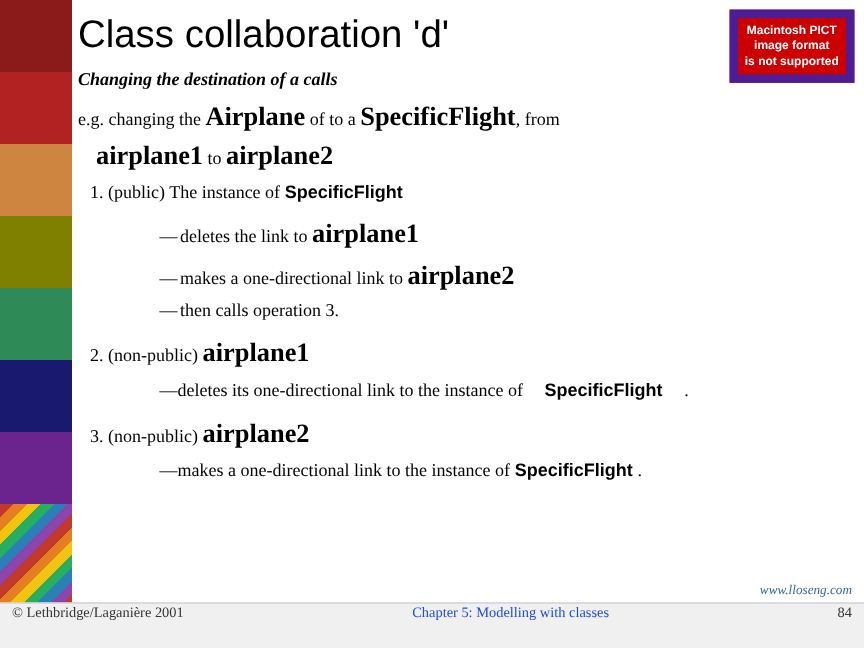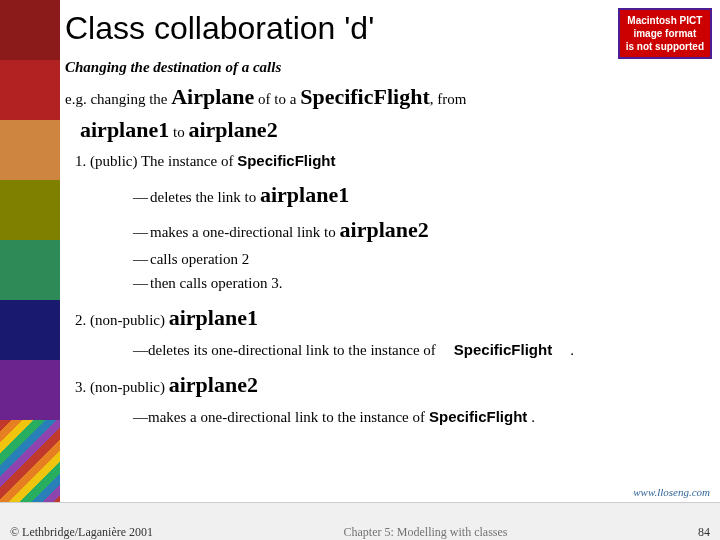--- a/index.html
+++ b/index.html
@@ -100,52 +100,52 @@
 
     .footer {
       position: absolute;
       bottom: 0;
       left: 0;
       right: 0;
       height: 38px;
       background: #f0f0f0;
       border-top: 1px solid #cccccc;
       display: flex;
-      align-items: flex-end;
+      align-items: flex-start;
       justify-content: space-between;
       padding: 0 10px;
       font-size: 12px;
       color: #333;
     }
 
     .footer-left {
       color: #333;
     }
 
     .footer-center {
-      color: #737373;
+      color: #1d4ed8;
     }
 
     .footer-right {
       color: #333;
     }
 
     .watermark {
       position: absolute;
       top: 8px;
       right: 8px;
       background: #cc0000;
       color: white;
       font-size: 10px;
       font-weight: bold;
       padding: 4px 6px;
       font-family: Arial, sans-serif;
       text-align: center;
       line-height: 1.3;
-      border: 2px solid #4c1d95;
+      border: 7px solid #4c1d95;
     }
 
     .www-text {
       position: absolute;
       bottom: 42px;
       right: 10px;
       font-size: 11px;
       color: #336699;
       font-style: italic;
     }
@@ -201,23 +201,20 @@
         1. (public) The instance of <span class="bold-code">SpecificFlight</span>
       </div>
       <div class="indent-block">
         <div class="sub-item">
           <span class="em-dash">—</span>deletes the link to <span class="bold-large">airplane1</span>
         </div>
         <div class="sub-item">
           <span class="em-dash">—</span>makes a one-directional link to <span class="bold-large">airplane2</span>
         </div>
         <div class="sub-item">
-          <span class="em-dash">—</span>calls operation 2
-        </div>
-        <div class="sub-item">
           <span class="em-dash">—</span>then calls operation 3.
         </div>
       </div>
 
       <div class="list-item-main" style="margin-top:6px;">
         2. (non-public) <span class="bold-large">airplane1</span>
       </div>
       <div class="indent-block">
         <div class="sub-item" style="display:flex; gap:18px; flex-wrap:wrap;">
           <span>—deletes its one-directional link to the instance of</span>

